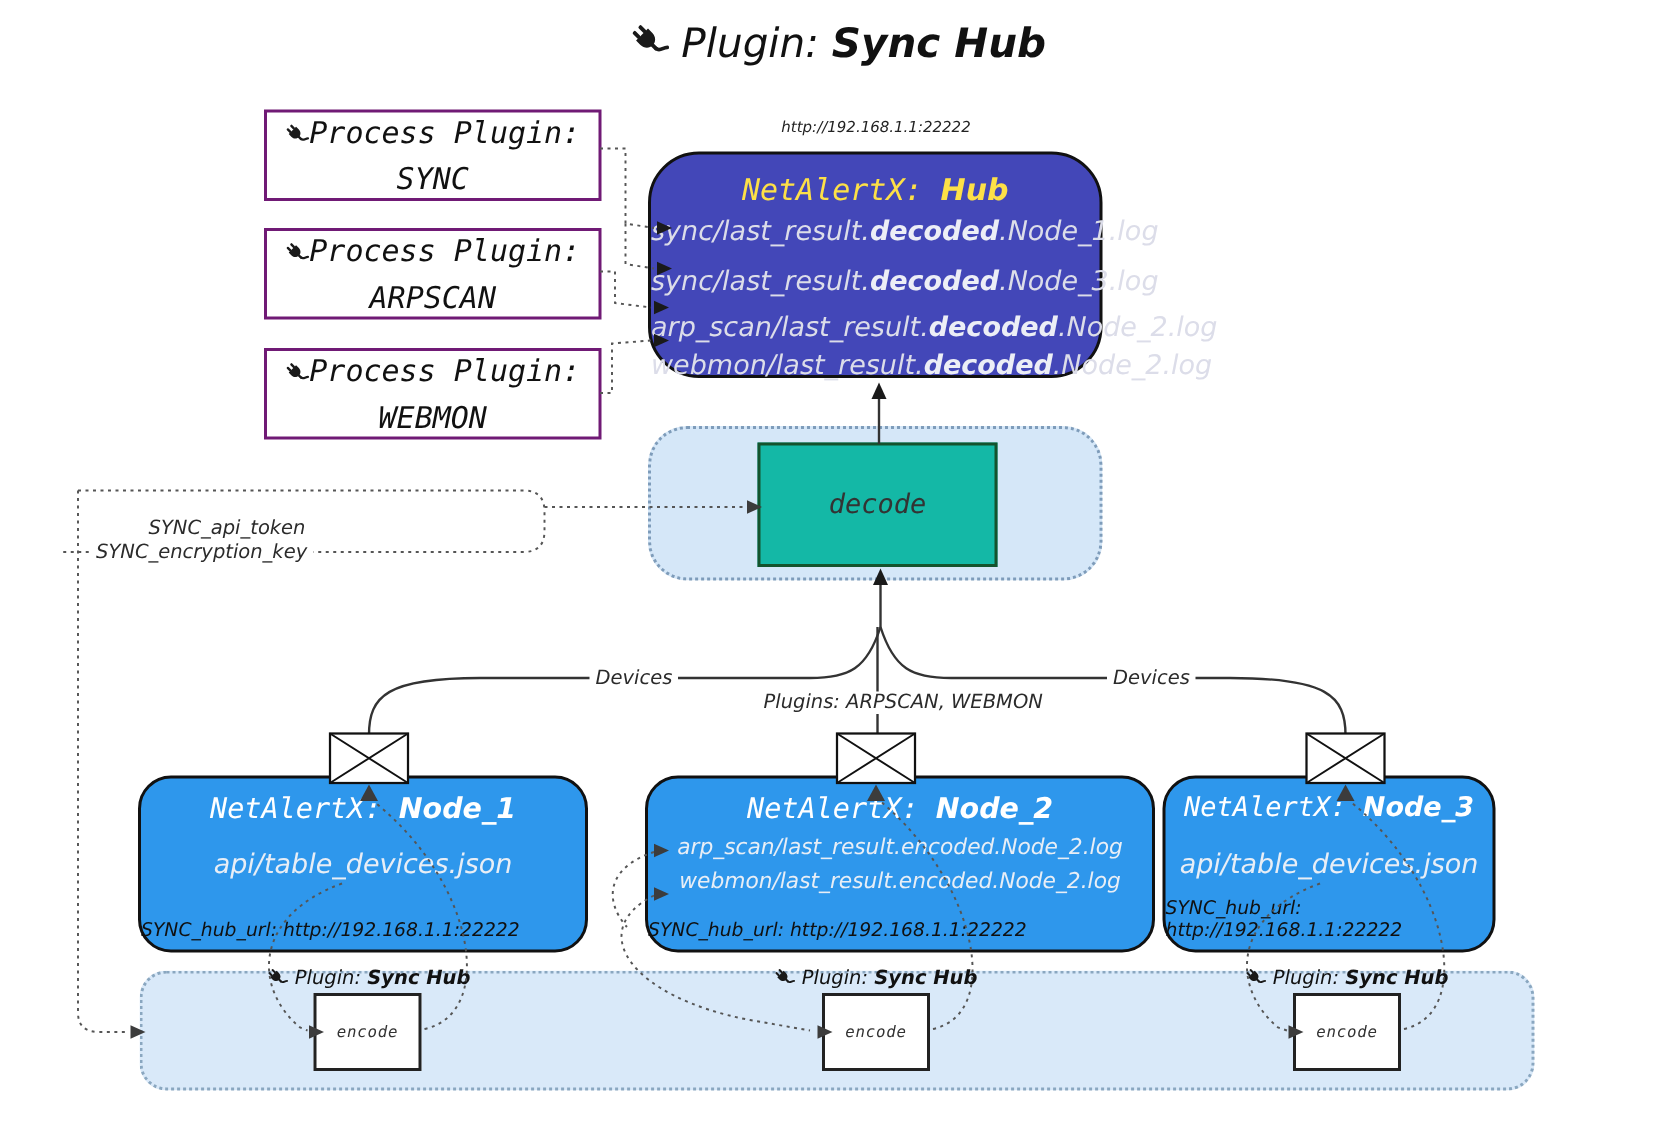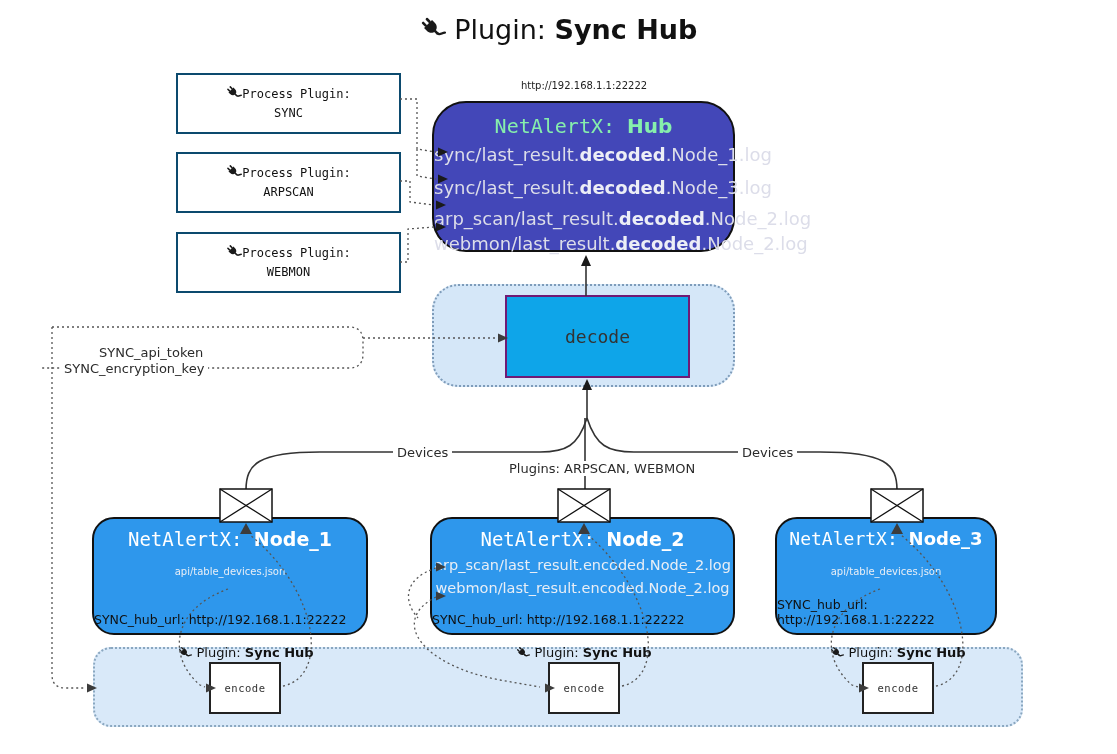--- a/index.html
+++ b/index.html
@@ -1,55 +1,55 @@
 <!DOCTYPE html>
 <html><head>
 <meta charset="utf-8">
 <style>
   html,body{margin:0;padding:0;background:#ffffff;}
   #stage{position:relative;width:1117px;height:754px;background:#ffffff;overflow:hidden;
          font-family:"DejaVu Sans",sans-serif;color:#1a1a1a;}
-  .abs{position:absolute;}
+  .abs{position:absolute;font-style:italic;}
   .mono{font-family:"DejaVu Sans Mono",monospace;}
   .plug{display:inline-block;vertical-align:-3px;}
 
   
   .title{top:14px;left:0;width:1117px;text-align:center;font-size:27px;color:#111;}
   .title .bold{font-weight:bold;}
 
   
-  .pbox{left:176px;width:221px;height:57px;background:#fff;border:2px solid #0c4a6e;
-        text-align:center;font-size:12px;color:#111;display:flex;flex-direction:column;
+  .pbox{left:176px;width:221px;height:57px;background:#fff;border:2px solid #701a75;
+        text-align:center;font-size:20px;color:#111;display:flex;flex-direction:column;
         justify-content:center;line-height:1.55;}
 
   
   .hub-url{top:80px;left:433px;width:302px;text-align:center;font-size:10px;color:#222;}
   .hub{top:101px;left:432px;width:303px;height:151px;background:#4347b8;border:2px solid #111;
        border-radius:34px;box-sizing:border-box;text-align:center;}
-  .hub-title{margin-top:11px;font-size:20px;color:#86efac;}
+  .hub-title{margin-top:11px;font-size:20px;color:#fde047;}
   .hub-title .bold{font-family:"DejaVu Sans",sans-serif;font-weight:bold;}
   .hub-log{font-size:18px;color:#dcdde9;line-height:1.86;white-space:nowrap;}
   .hub-log b{color:#eceef6;}
 
   
   .decode-wrap{top:284px;left:432px;width:303px;height:103px;background:#d5e7f8;
                border:2px dotted #7e9cba;border-radius:26px;box-sizing:border-box;}
-  .decode-box{top:295px;left:505px;width:185px;height:83px;background:#0ea5e9;border:2px solid #701a75;
+  .decode-box{top:295px;left:505px;width:160px;height:83px;background:#14b8a6;border:2px solid #14532d;
               box-sizing:border-box;display:flex;align-items:center;justify-content:center;
               font-size:18px;color:#333;}
 
   
   .linelabel{background:#fff;padding:0 4px;font-size:13px;color:#2b2b2b;z-index:6;white-space:nowrap;}
 
   
   .node{background:#2e97ec;border:2px solid #111;border-radius:22px;box-sizing:border-box;
         top:517px;height:118px;text-align:center;z-index:1;}
   .node-title{margin-top:9px;font-size:19px;color:#ffffff;white-space:nowrap;}
   .node-title .bold{font-family:"DejaVu Sans",sans-serif;font-weight:bold;}
-  .node-file{font-size:10px;color:#e8eef6;white-space:nowrap;}
+  .node-file{font-size:18px;color:#e8eef6;white-space:nowrap;}
   .node-file.small{font-size:14.5px;}
   .node-url{position:absolute;bottom:6px;left:0;width:100%;text-align:left;
             font-size:12.5px;color:#101010;}
 
   
   .band{top:647px;left:93px;width:930px;height:80px;background:#d9e9f9;
         border:2px dotted #8aa7c0;border-radius:18px;box-sizing:border-box;z-index:0;}
   .bandlabel{top:645px;width:200px;text-align:center;font-size:13px;color:#111;z-index:2;white-space:nowrap;}
   .bandlabel .bold{font-weight:bold;}
   .encode-box{top:662px;width:72px;height:52px;background:#fff;border:2px solid #222;
@@ -117,26 +117,26 @@
     </div>
     <div class="hub-log"><span>sync/last_result.</span><b>decoded</b><span>.Node_1.log</span></div>
     <div class="hub-log"><span>sync/last_result.</span><b>decoded</b><span>.Node_3.log</span></div>
     <div class="hub-log" style="line-height:1.6;text-align:right;"><span>arp_scan/last_result.</span><b>decoded</b><span>.Node_2.log</span></div>
     <div class="hub-log" style="line-height:1.1;"><span>webmon/last_result.</span><b>decoded</b><span>.Node_2.log</span></div>
   </div>
 
   <div class="abs decode-wrap"></div>
   <div class="abs decode-box mono">decode</div>
 
-  <div class="abs node" style="left:92px;width:276px;">
+  <div class="abs node" style="left:92px;width:300px;">
     <div class="node-title mono"><span>NetAlertX:</span> <span class="bold">Node_1</span></div>
     <div class="node-file" style="margin-top:16px;">api/table_devices.json</div>
     <div class="node-url">SYNC_hub_url: http://192.168.1.1:22222</div>
   </div>
-  <div class="abs node" style="left:430px;width:305px;">
+  <div class="abs node" style="left:430px;width:340px;">
     <div class="node-title mono"><span>NetAlertX:</span> <span class="bold">Node_2</span></div>
     <div class="node-file small" style="margin-top:7px;">arp_scan/last_result.encoded.Node_2.log</div>
     <div class="node-file small" style="margin-top:7px;">webmon/last_result.encoded.Node_2.log</div>
     <div class="node-url">SYNC_hub_url: http://192.168.1.1:22222</div>
   </div>
   <div class="abs node" style="left:775px;width:222px;">
     <div class="node-title mono" style="font-size:18px;"><span>NetAlertX:</span> <span class="bold">Node_3</span></div>
     <div class="node-file" style="margin-top:17px;">api/table_devices.json</div>
     <div class="node-url">SYNC_hub_url: http://192.168.1.1:22222</div>
   </div>

